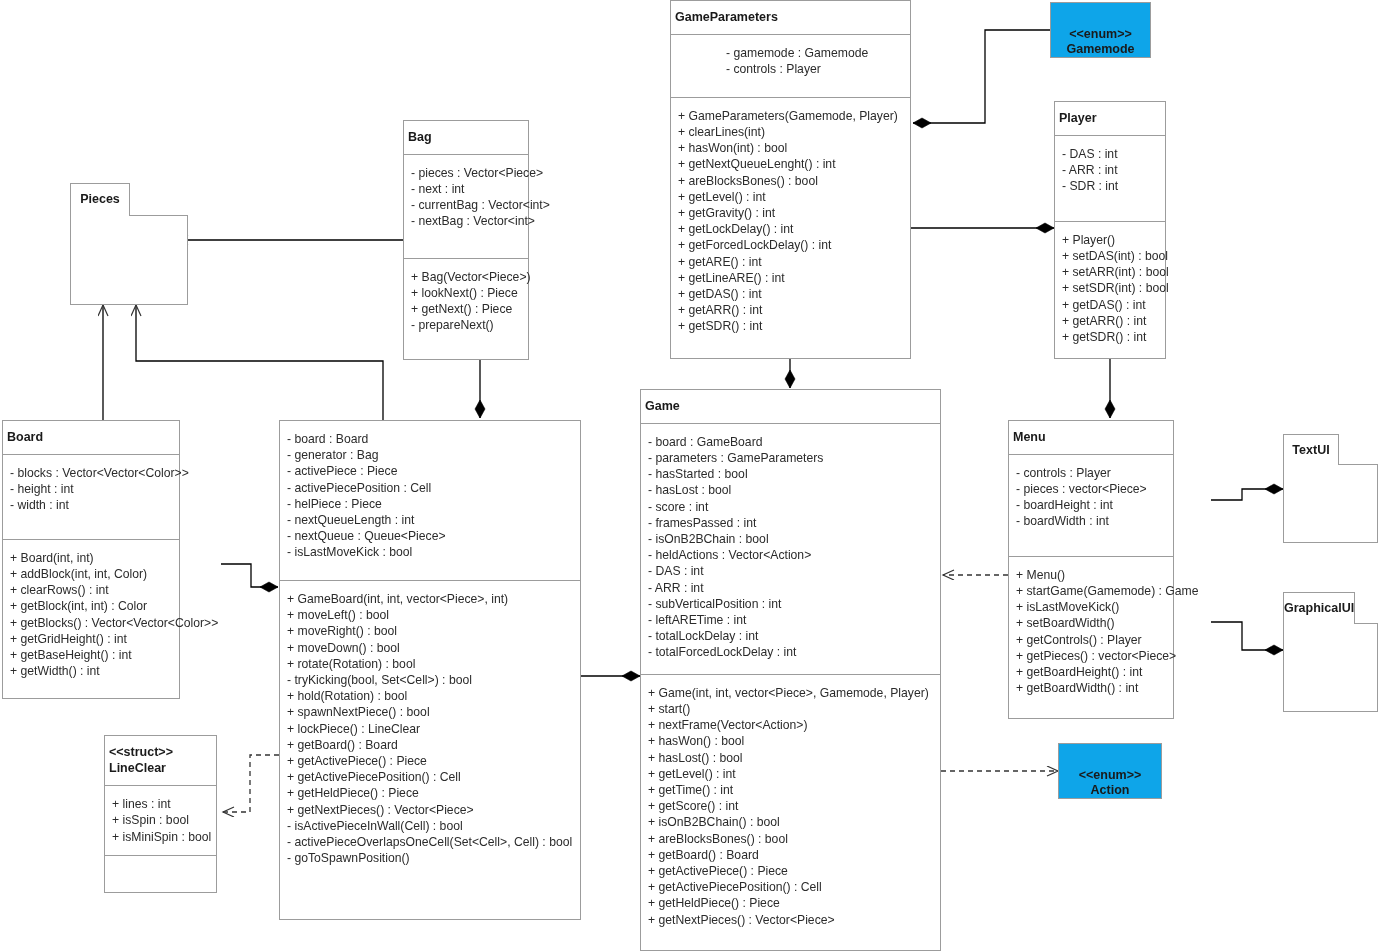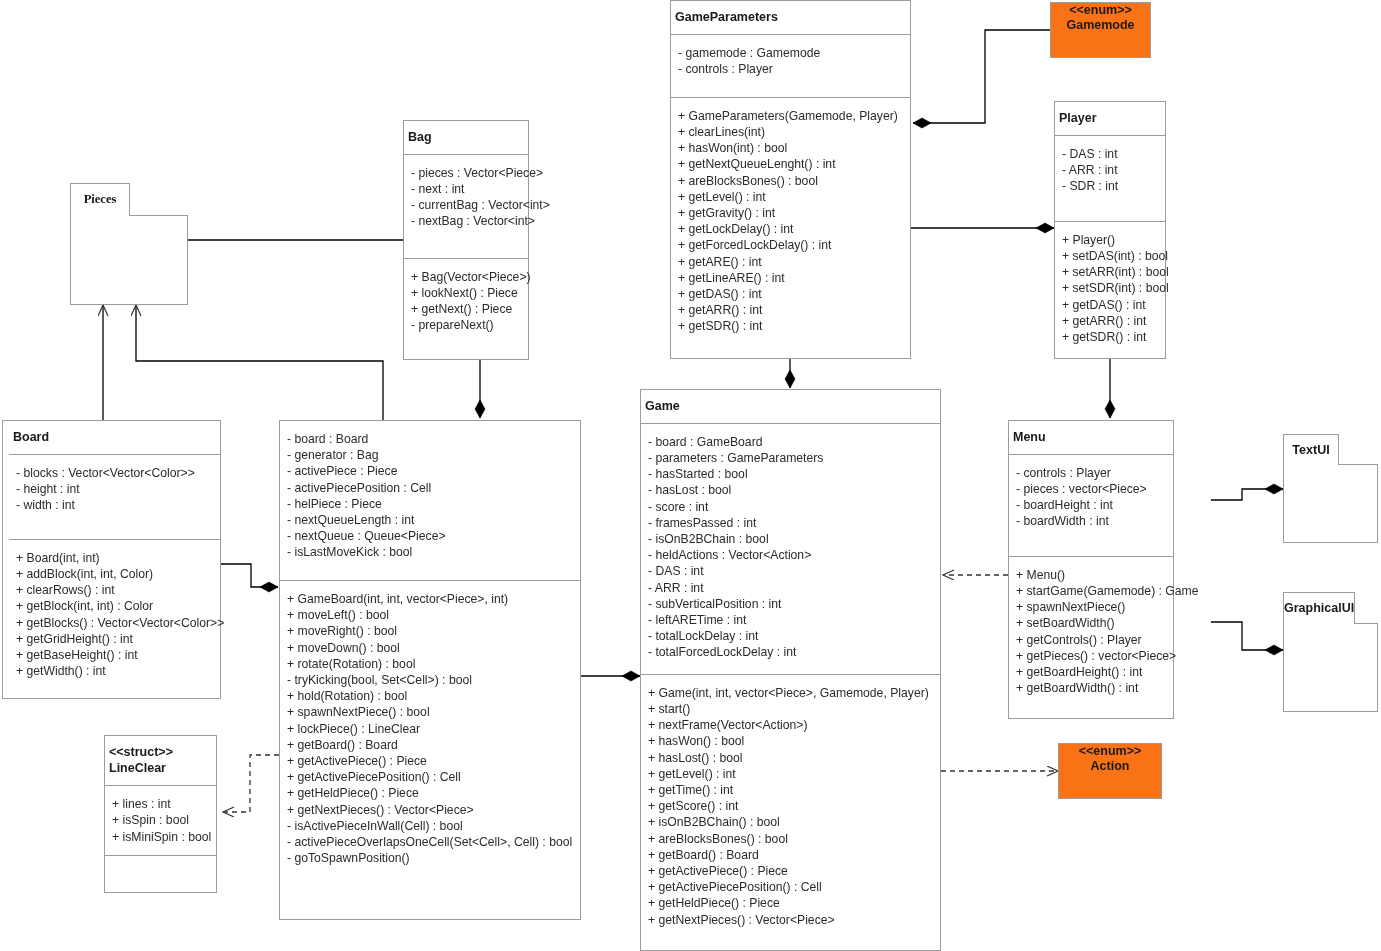--- a/index.html
+++ b/index.html
@@ -80,23 +80,23 @@
     border: 1px solid #9c9c9c;
     background: #ffffff;
     z-index: 1;
   }
 
   
   .simplebox {
     position: absolute;
     box-sizing: border-box;
     border: 1px solid #9c9c9c;
-    background: #f97316;
+    background: #0ea5e9;
     display: flex;
-    align-items: flex-start;
+    align-items: flex-end;
     justify-content: center;
     text-align: center;
     font-weight: bold;
     font-size: 12.5px;
     color: #1a1a1a;
     line-height: 1.2;
     z-index: 5;
   }
 </style>
 </head>
@@ -161,21 +161,21 @@
 
        Game (dependency, dashed) --&gt;
       <path d="M1008,575 L943,575" marker-end="url(#openArrowD)"></path>
 
        Action (dependency, dashed) --&gt;
       <path d="M941,771 L1058,771" marker-end="url(#openArrowD)"></path>
     </g>
   </svg>
 
   <div class="pkg" style="left:70px; top:183px; width:118px; height:122px;">
-    <div class="tab" style="width:60px; height:33px;font-family:Liberation Serif, serif;">
+    <div class="tab" style="width:60px; height:33px;">
       <span>Pieces</span>
     </div>
     <div class="body" style="left:0; top:32px; width:118px; height:90px;"></div>
   </div>
 
   <div class="cls" style="left:403px; top:120px; width:126px; height:240px;">
     <div class="hdr">
       <span>Bag</span>
     </div>
     <div class="sec" style="height:103px;">
@@ -185,21 +185,21 @@
         <div class="row">- nextBag : Vector&lt;int&gt;</div>
       </div>
     <div class="sec">
         <div class="row">+ Bag(Vector&lt;Piece&gt;)</div>
         <div class="row">+ lookNext() : Piece</div>
         <div class="row">+ getNext() : Piece</div>
         <div class="row">- prepareNext()</div>
       </div>
   </div>
 
-  <div class="cls" style="left:2px; top:420px; width:219px; height:279px;padding-left:6px;">
+  <div class="cls" style="left:2px; top:420px; width:178px; height:279px;">
     <div class="hdr">
       <span>Board</span>
     </div>
     <div class="sec" style="height:84px;">
         <div class="row">- blocks : Vector&lt;Vector&lt;Color&gt;&gt;</div>
         <div class="row">- height : int</div>
         <div class="row">- width : int</div>
       </div>
     <div class="sec">
         <div class="row">+ Board(int, int)</div>
@@ -255,21 +255,21 @@
         <div class="row">+ isSpin : bool</div>
         <div class="row">+ isMiniSpin : bool</div>
       </div>
     <div class="sec empty"></div>
   </div>
 
   <div class="cls" style="left:670px; top:0px; width:241px; height:359px;">
     <div class="hdr">
       <span>GameParameters</span>
     </div>
-    <div class="sec" style="height:62px;">
+    <div class="sec" style="height:62px;margin-left:48px;">
         <div class="row">- gamemode : Gamemode</div>
         <div class="row">- controls : Player</div>
       </div>
     <div class="sec">
         <div class="row">+ GameParameters(Gamemode, Player)</div>
         <div class="row">+ clearLines(int)</div>
         <div class="row">+ hasWon(int) : bool</div>
         <div class="row">+ getNextQueueLenght() : int</div>
         <div class="row">+ areBlocksBones() : bool</div>
         <div class="row">+ getLevel() : int</div>
@@ -349,21 +349,21 @@
     </div>
     <div class="sec" style="height:101px;">
         <div class="row">- controls : Player</div>
         <div class="row">- pieces : vector&lt;Piece&gt;</div>
         <div class="row">- boardHeight : int</div>
         <div class="row">- boardWidth : int</div>
       </div>
     <div class="sec">
         <div class="row">+ Menu()</div>
         <div class="row">+ startGame(Gamemode) : Game</div>
-        <div class="row">+ spawnNextPiece()</div>
+        <div class="row">+ isLastMoveKick()</div>
         <div class="row">+ setBoardWidth()</div>
         <div class="row">+ getControls() : Player</div>
         <div class="row">+ getPieces() : vector&lt;Piece&gt;</div>
         <div class="row">+ getBoardHeight() : int</div>
         <div class="row">+ getBoardWidth() : int</div>
       </div>
   </div>
 
   <div class="simplebox" style="left:1050px; top:2px; width:101px; height:56px;">
     <div>

